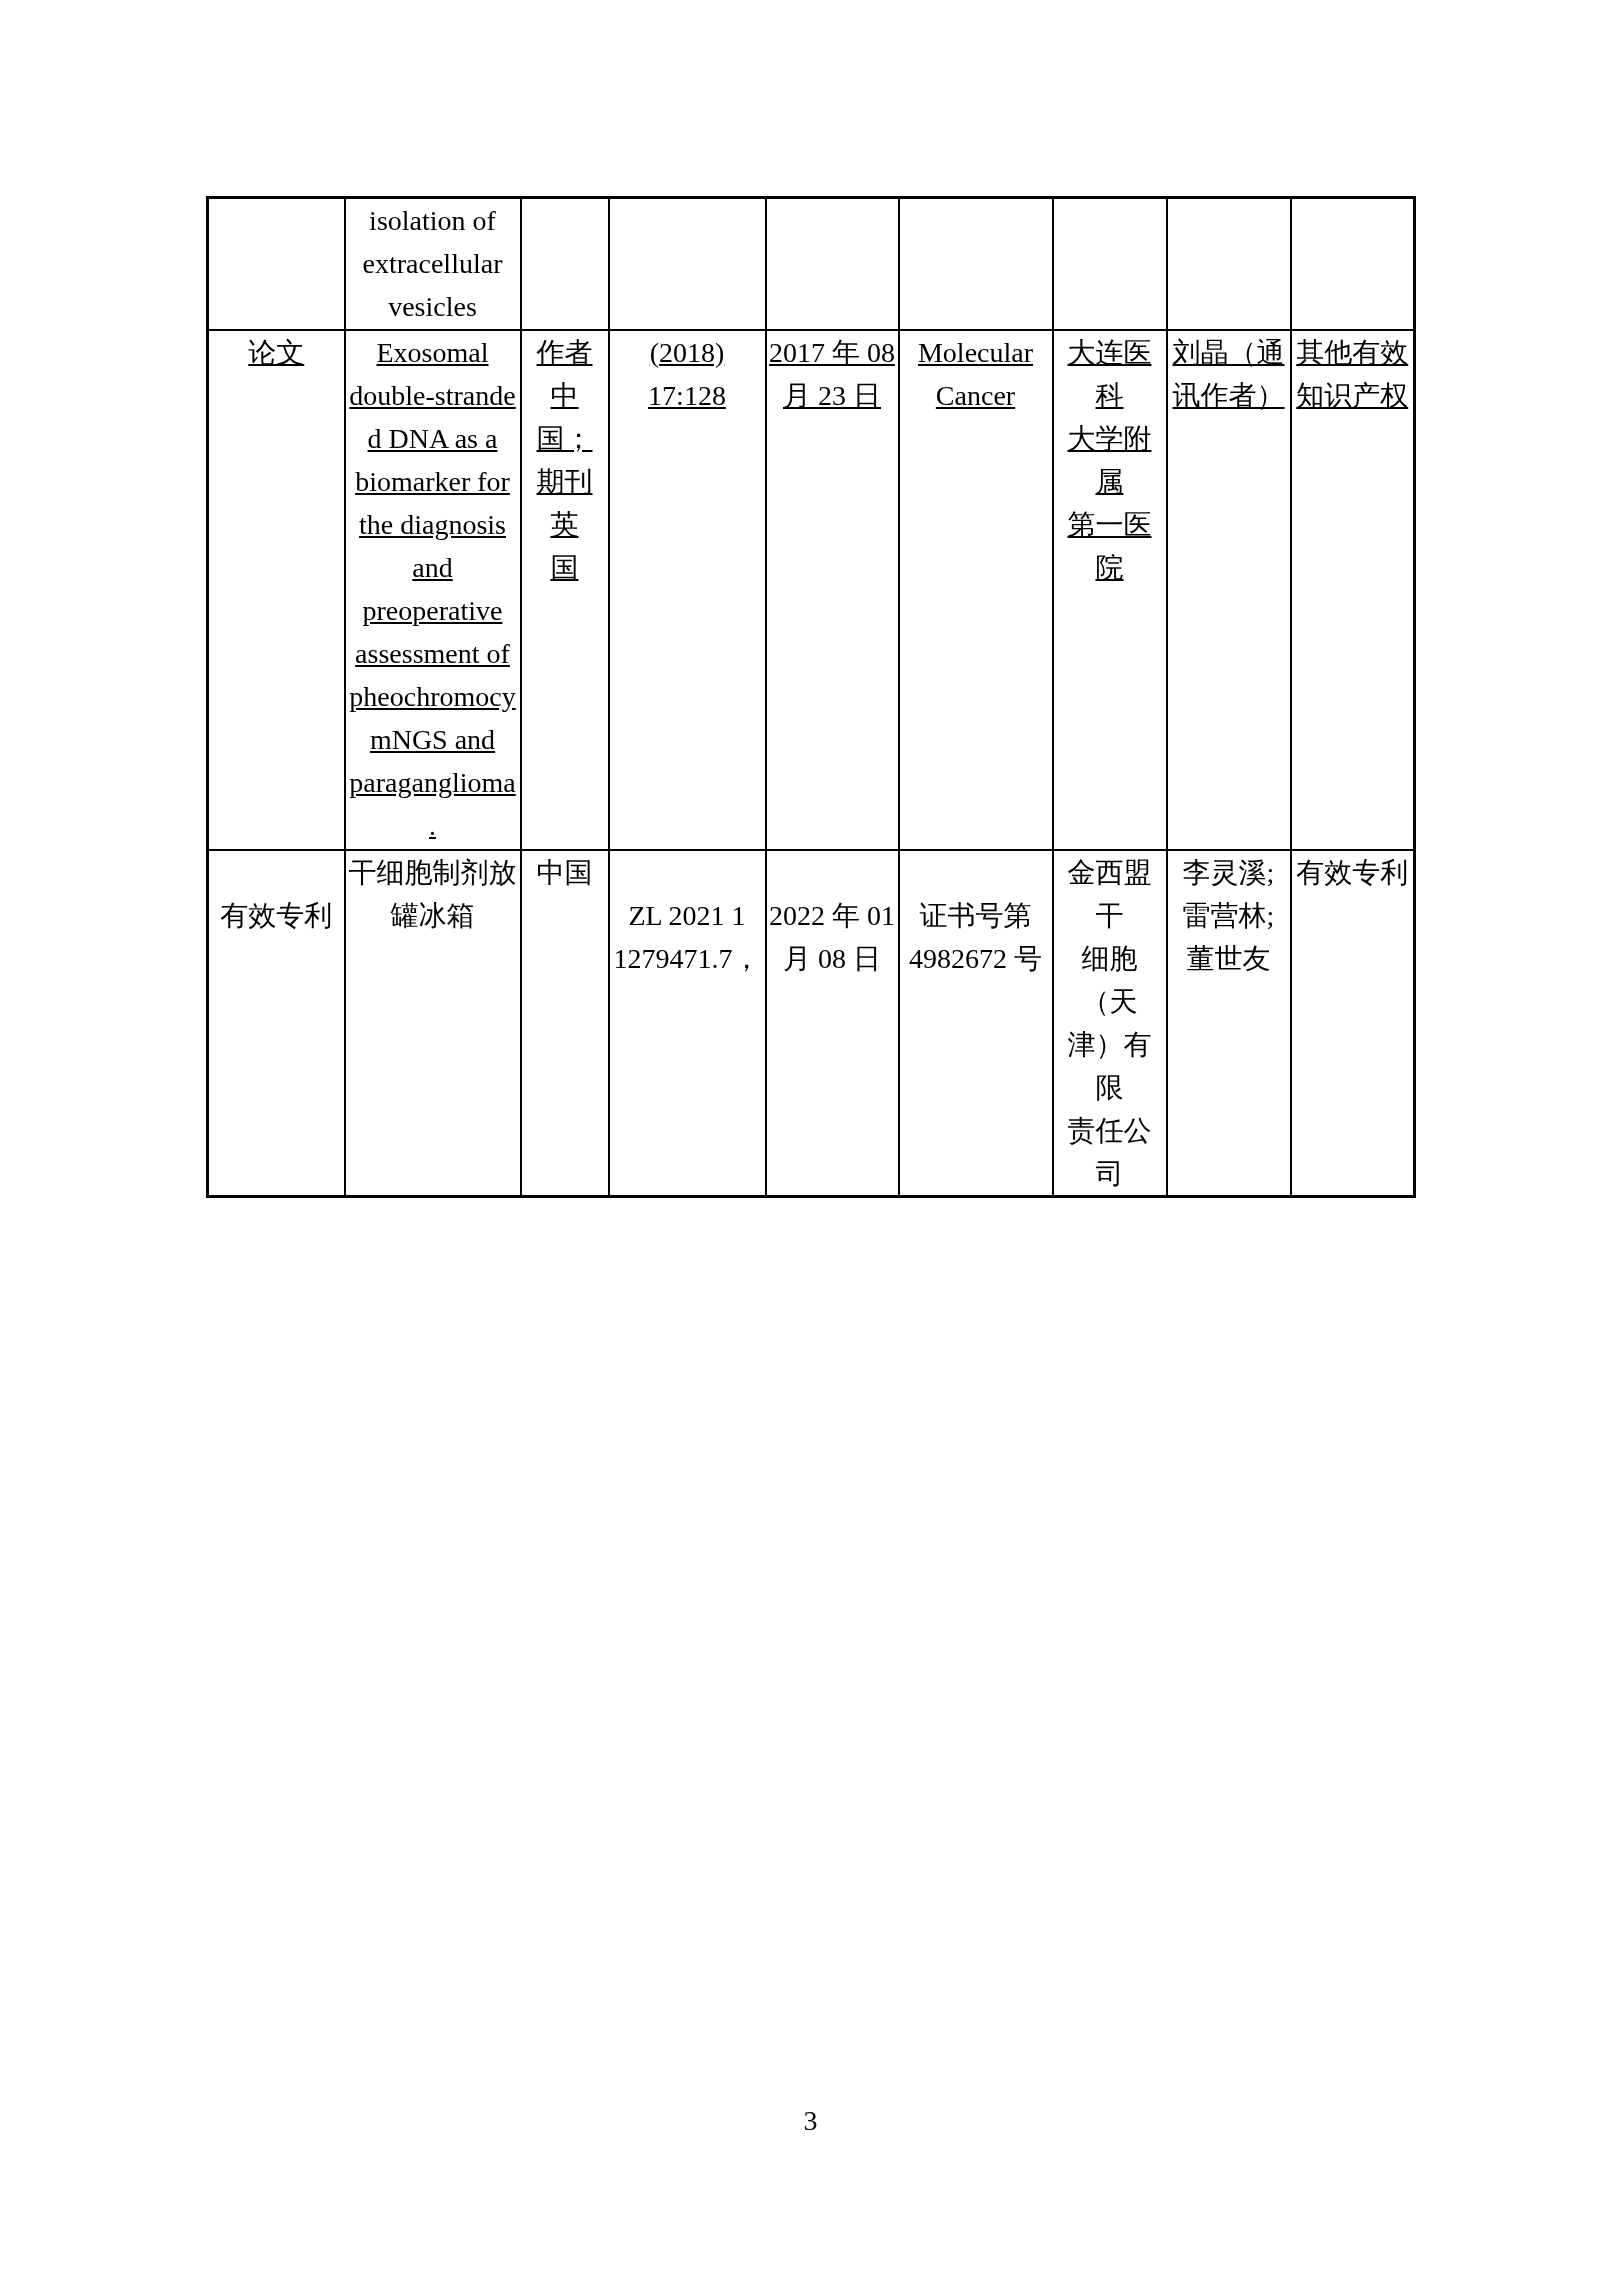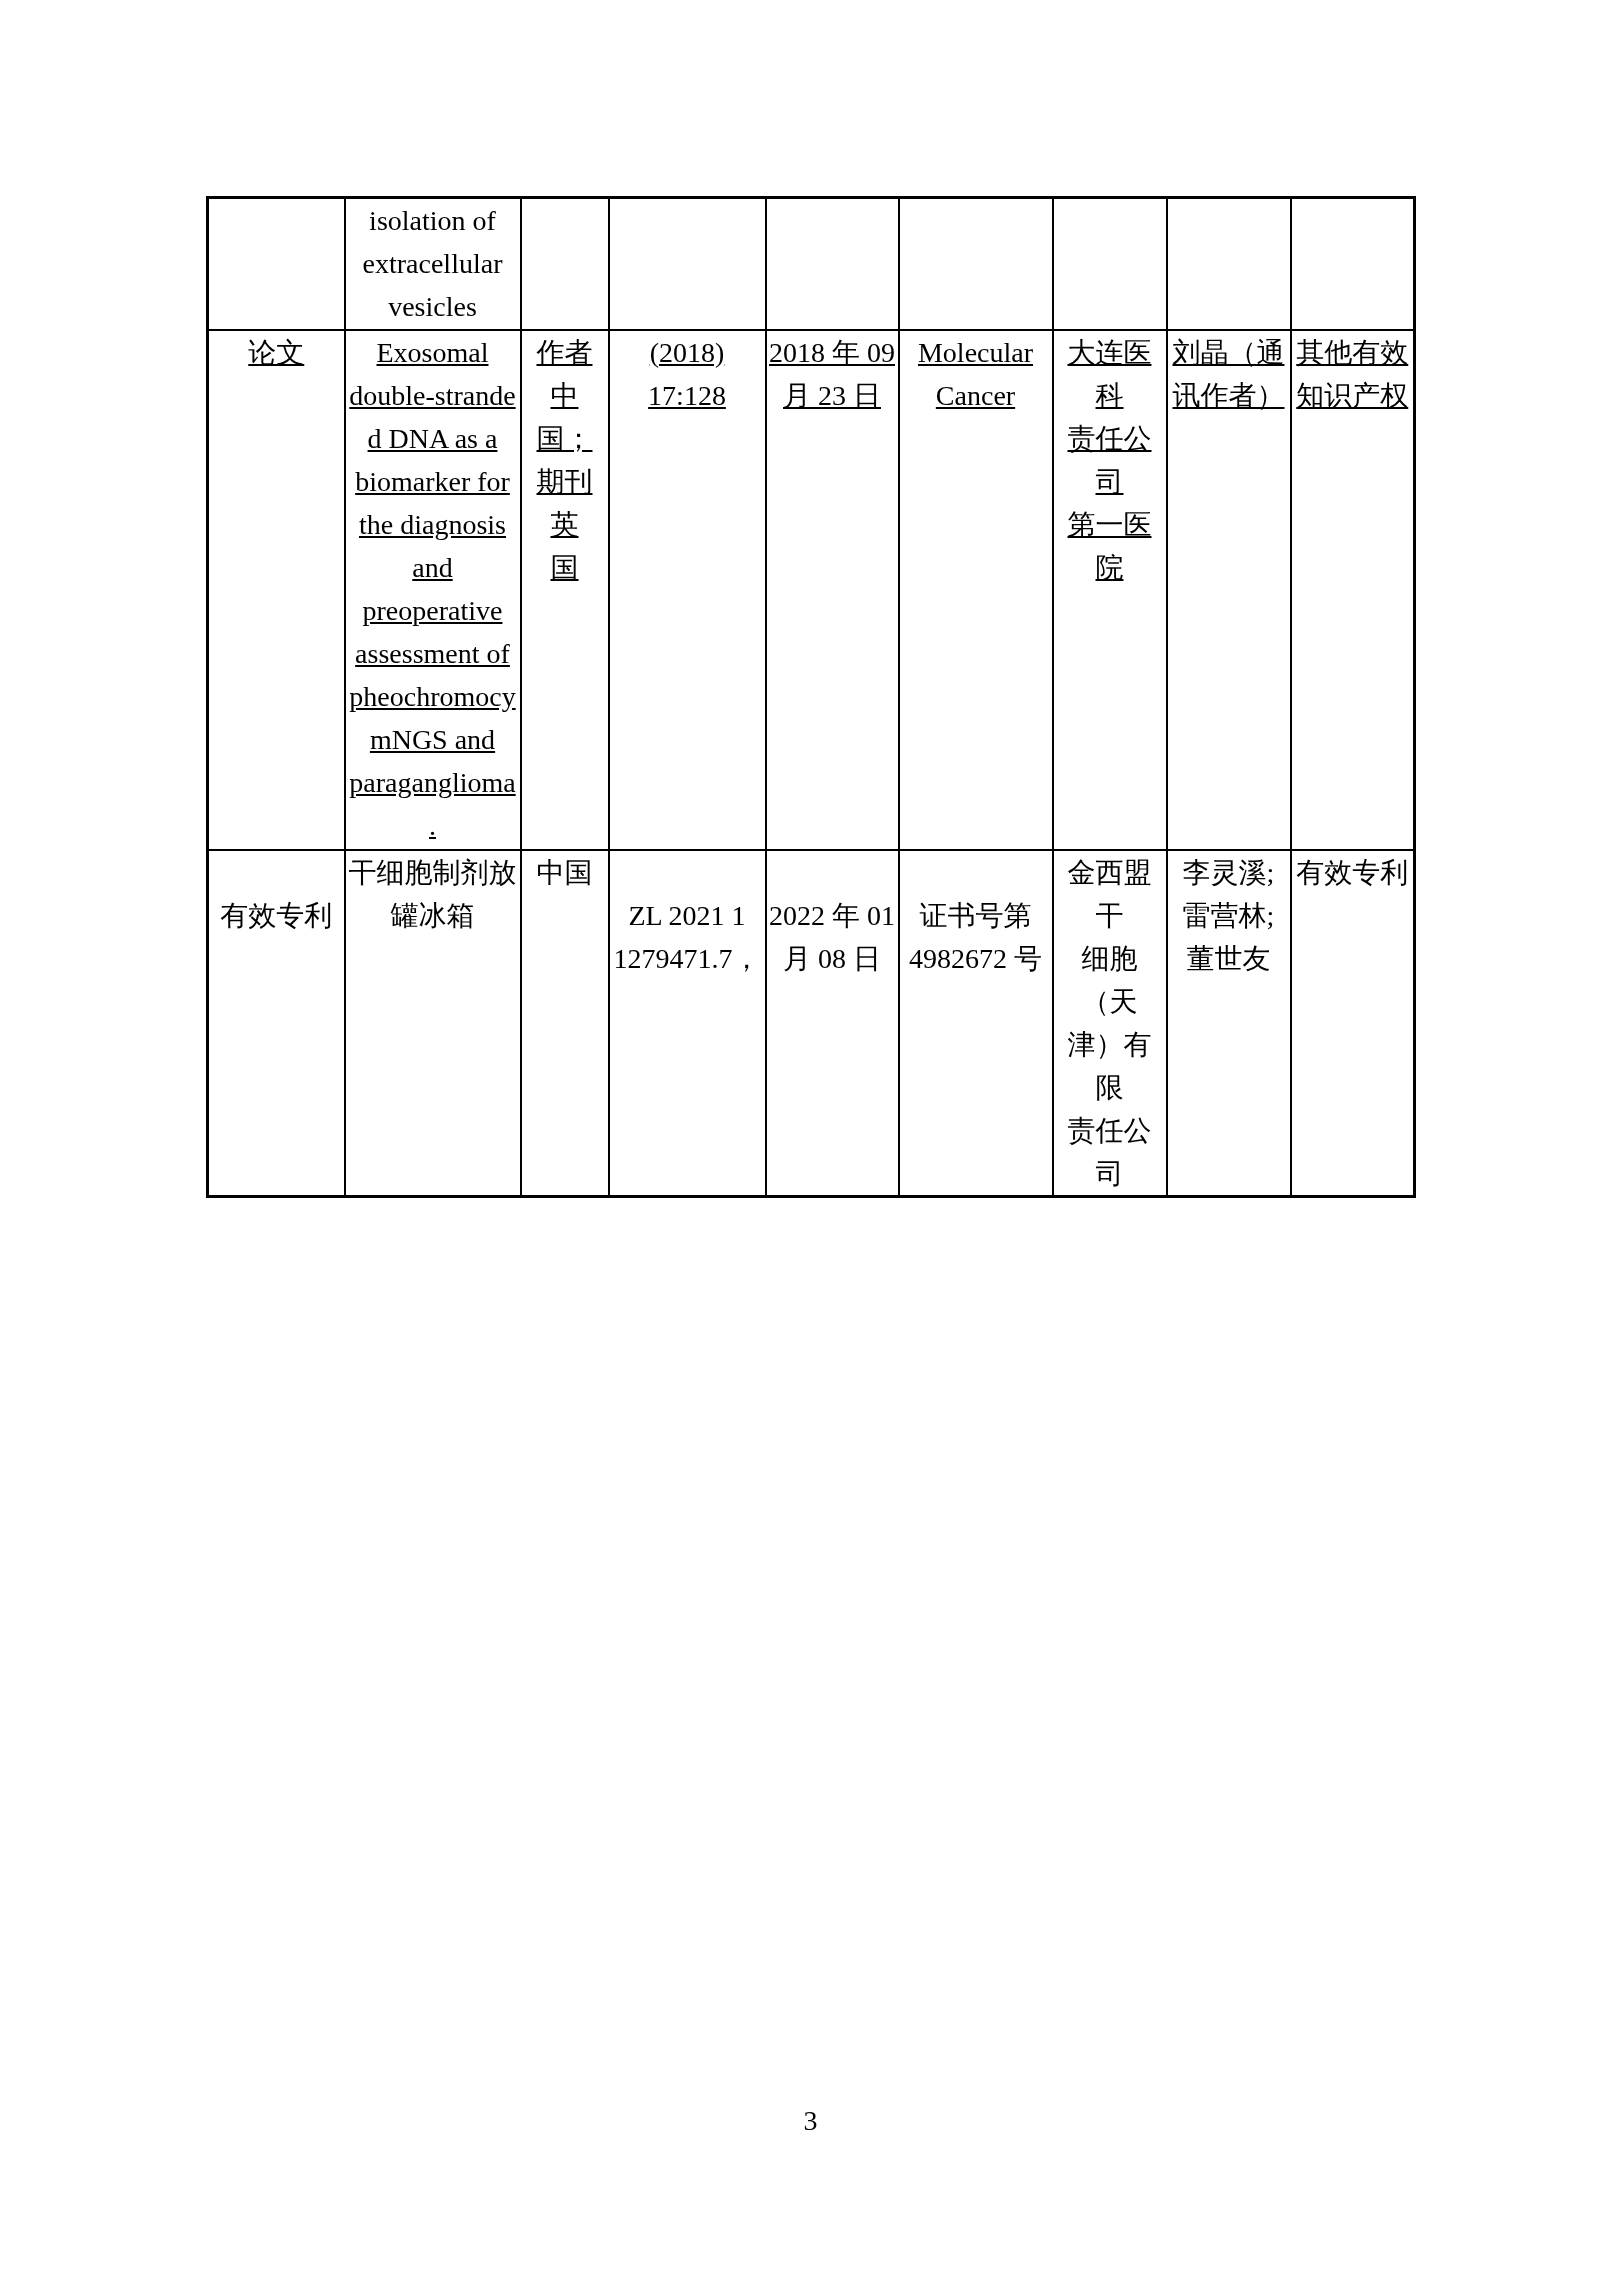--- a/index.html
+++ b/index.html
@@ -99,26 +99,26 @@
 pheochromocy
 mNGS and
 paraganglioma
 .</td>
           <td>作者中
 国；
 期刊英
 国</td>
           <td>(2018)
 17:128</td>
-          <td>2018 年 09
+          <td>2017 年 08
 月 23 日</td>
           <td>Molecular
 Cancer</td>
           <td>大连医科
-责任公司
+大学附属
 第一医院</td>
           <td>刘晶（通
 讯作者）</td>
           <td>其他有效
 知识产权</td>
         </tr>
         <tr class="r2">
           <td>
 有效专利</td>
           <td>干细胞制剂放

